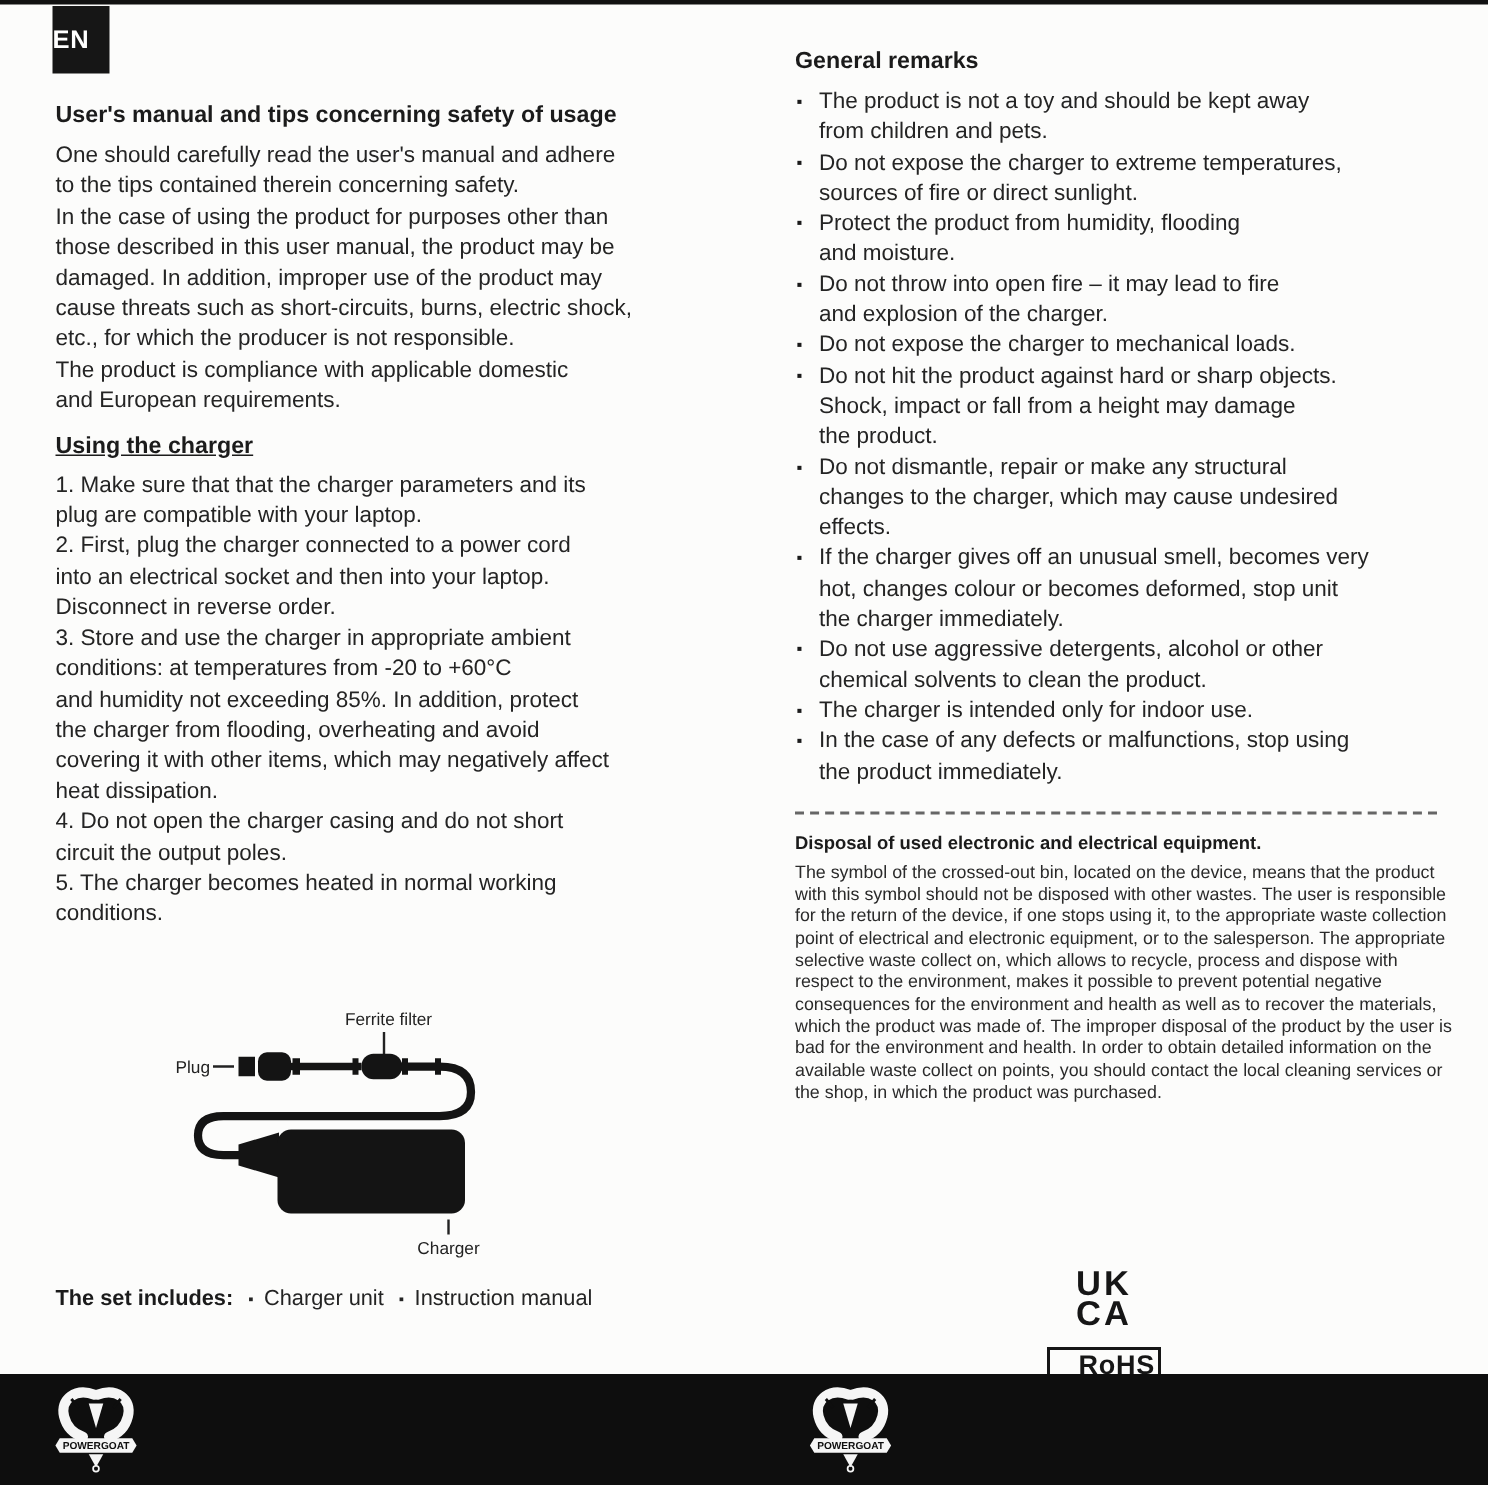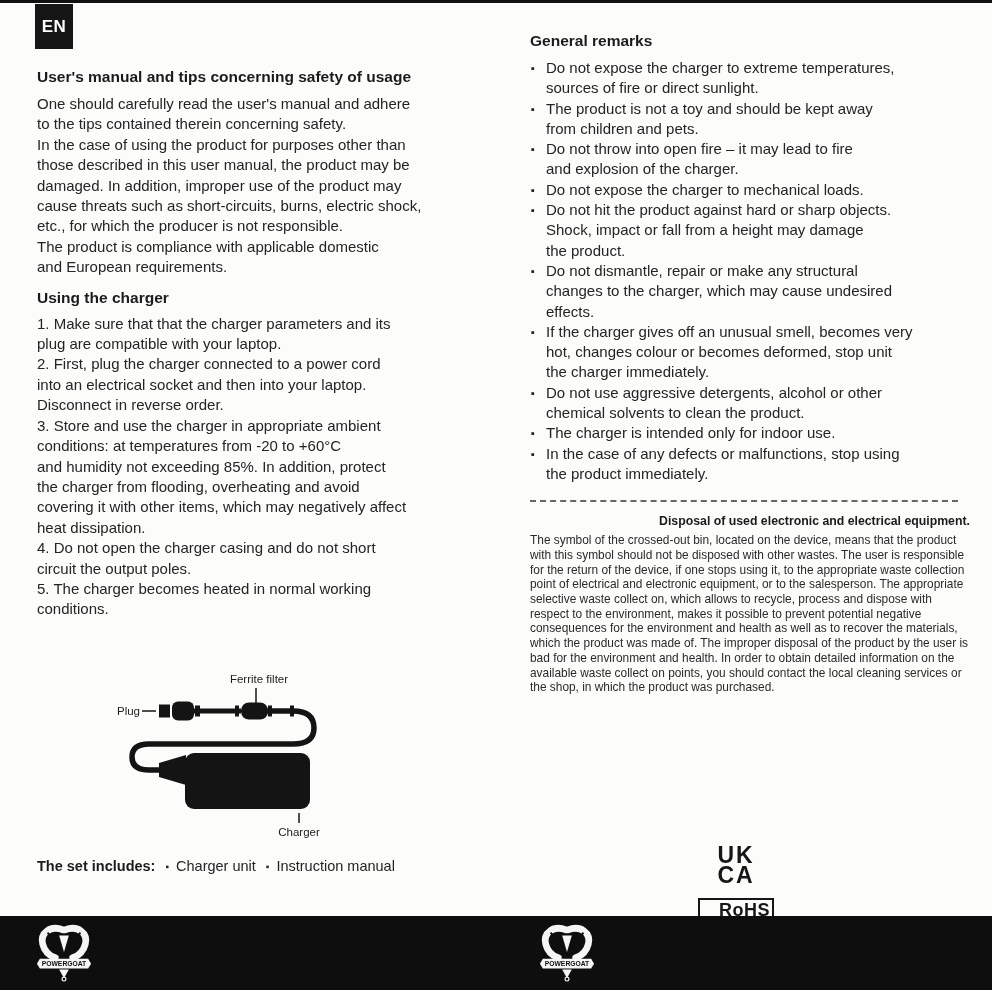--- a/index.html
+++ b/index.html
@@ -7,45 +7,45 @@
   body {
     font-family:"Liberation Sans", sans-serif;
     background:#fcfcfb;
     color:#222;
     position:relative;
   }
   .top-strip { position:absolute; top:0; left:0; width:992px; height:3px; background:#111; }
   .lang-badge {
     position:absolute; left:35px; top:4px; width:38px; height:45px;
     background:#161616; color:#fff; font-weight:bold; font-size:17px;
-    display:flex; align-items:center; justify-content:center; letter-spacing:.5px;
+    display:flex; align-items:center; letter-spacing:.5px;
   }
   .col { position:absolute; }
   .col-left  { left:37px;  top:60px; width:462px; }
   .col-right { left:530px; top:32px; width:440px; }
   h1.sec { font-size:15.5px; font-weight:bold; color:#1b1b1b; }
   .body-text { font-size:15px; line-height:20.4px; white-space:pre-line; color:#242424; }
   .left-title { margin-top:8px; }
   .left-intro { margin-top:8px; }
-  .using-head { margin-top:11px; }
+  .using-head { margin-top:11px;text-decoration:underline; }
   .using-steps { margin-top:7px; }
   .desc-head { margin-top:11px; }
   .remarks-head { margin-top:0; }
   ul.remarks { list-style:none; margin-top:8px; }
   ul.remarks li {
     position:relative; padding-left:16px;
     font-size:15px; line-height:20.3px; white-space:pre-line; color:#242424;
   }
   ul.remarks li::before {
     content:"▪"; position:absolute; left:1px; top:0px; font-size:11px; color:#1b1b1b;
   }
   .dashed-sep {
     margin-top:16px; width:428px; border-top:2px dashed #666; height:0;
   }
-  .disposal-head { font-size:12.3px; font-weight:bold; margin-top:12px; color:#1b1b1b;text-align:right; }
+  .disposal-head { font-size:12.3px; font-weight:bold; margin-top:12px; color:#1b1b1b; }
   .disposal-body { font-size:11.9px; line-height:14.7px; margin-top:5px; color:#2a2a2a; }
   
   .diagram { position:absolute; left:95px; top:658px; width:300px; height:192px; }
   .set-line { position:absolute; left:37px; top:858px; font-size:14.5px; color:#242424; }
   .set-line b { font-weight:bold; color:#1b1b1b; }
   .set-item { margin-left:6px;text-align:center; }
   .set-item::before { content:"▪"; font-size:10px; margin-right:7px; position:relative; top:-1px; }
   
   .marks { position:absolute; left:698px; top:845px; display:flex; align-items:center; gap:13px;flex-direction:column; }
   .ukca { font-weight:bold; font-size:23px; line-height:20px; letter-spacing:2px; color:#161616; }
@@ -126,24 +126,26 @@
 
 <div class="set-line">
   <b>The set includes:</b>
   <span class="set-item"><span>Charger unit</span></span>
   <span class="set-item"><span>Instruction manual</span></span>
 </div>
 
 <div class="col col-right">
   <h1 class="sec remarks-head">General remarks</h1>
   <ul class="remarks">
+    <li>The product is not a toy and should be kept away
+from children and pets.</li>
     <li>Do not expose the charger to extreme temperatures,
 sources of fire or direct sunlight.</li>
-    <li>The product is not a toy and should be kept away
-from children and pets.</li>
+    <li>Protect the product from humidity, flooding
+and moisture.</li>
     <li>Do not throw into open fire – it may lead to fire
 and explosion of the charger.</li>
     <li>Do not expose the charger to mechanical loads.</li>
     <li>Do not hit the product against hard or sharp objects.
 Shock, impact or fall from a height may damage
 the product.</li>
     <li>Do not dismantle, repair or make any structural
 changes to the charger, which may cause undesired
 effects.</li>
     <li>If the charger gives off an unusual smell, becomes very

